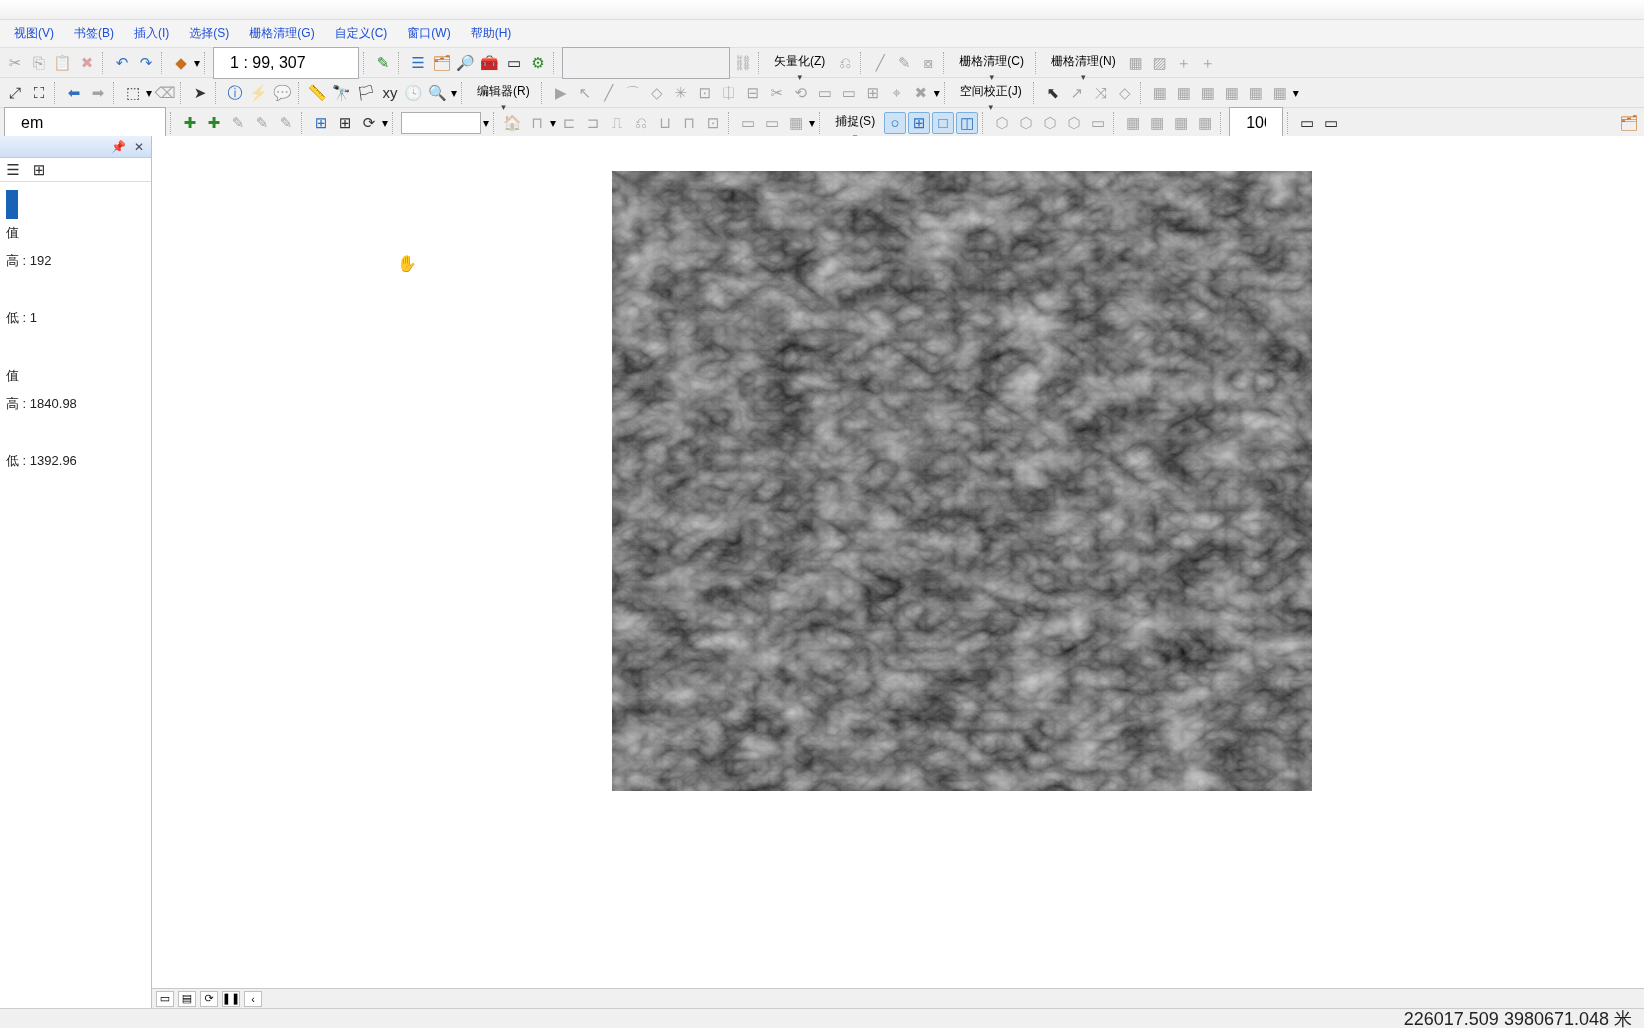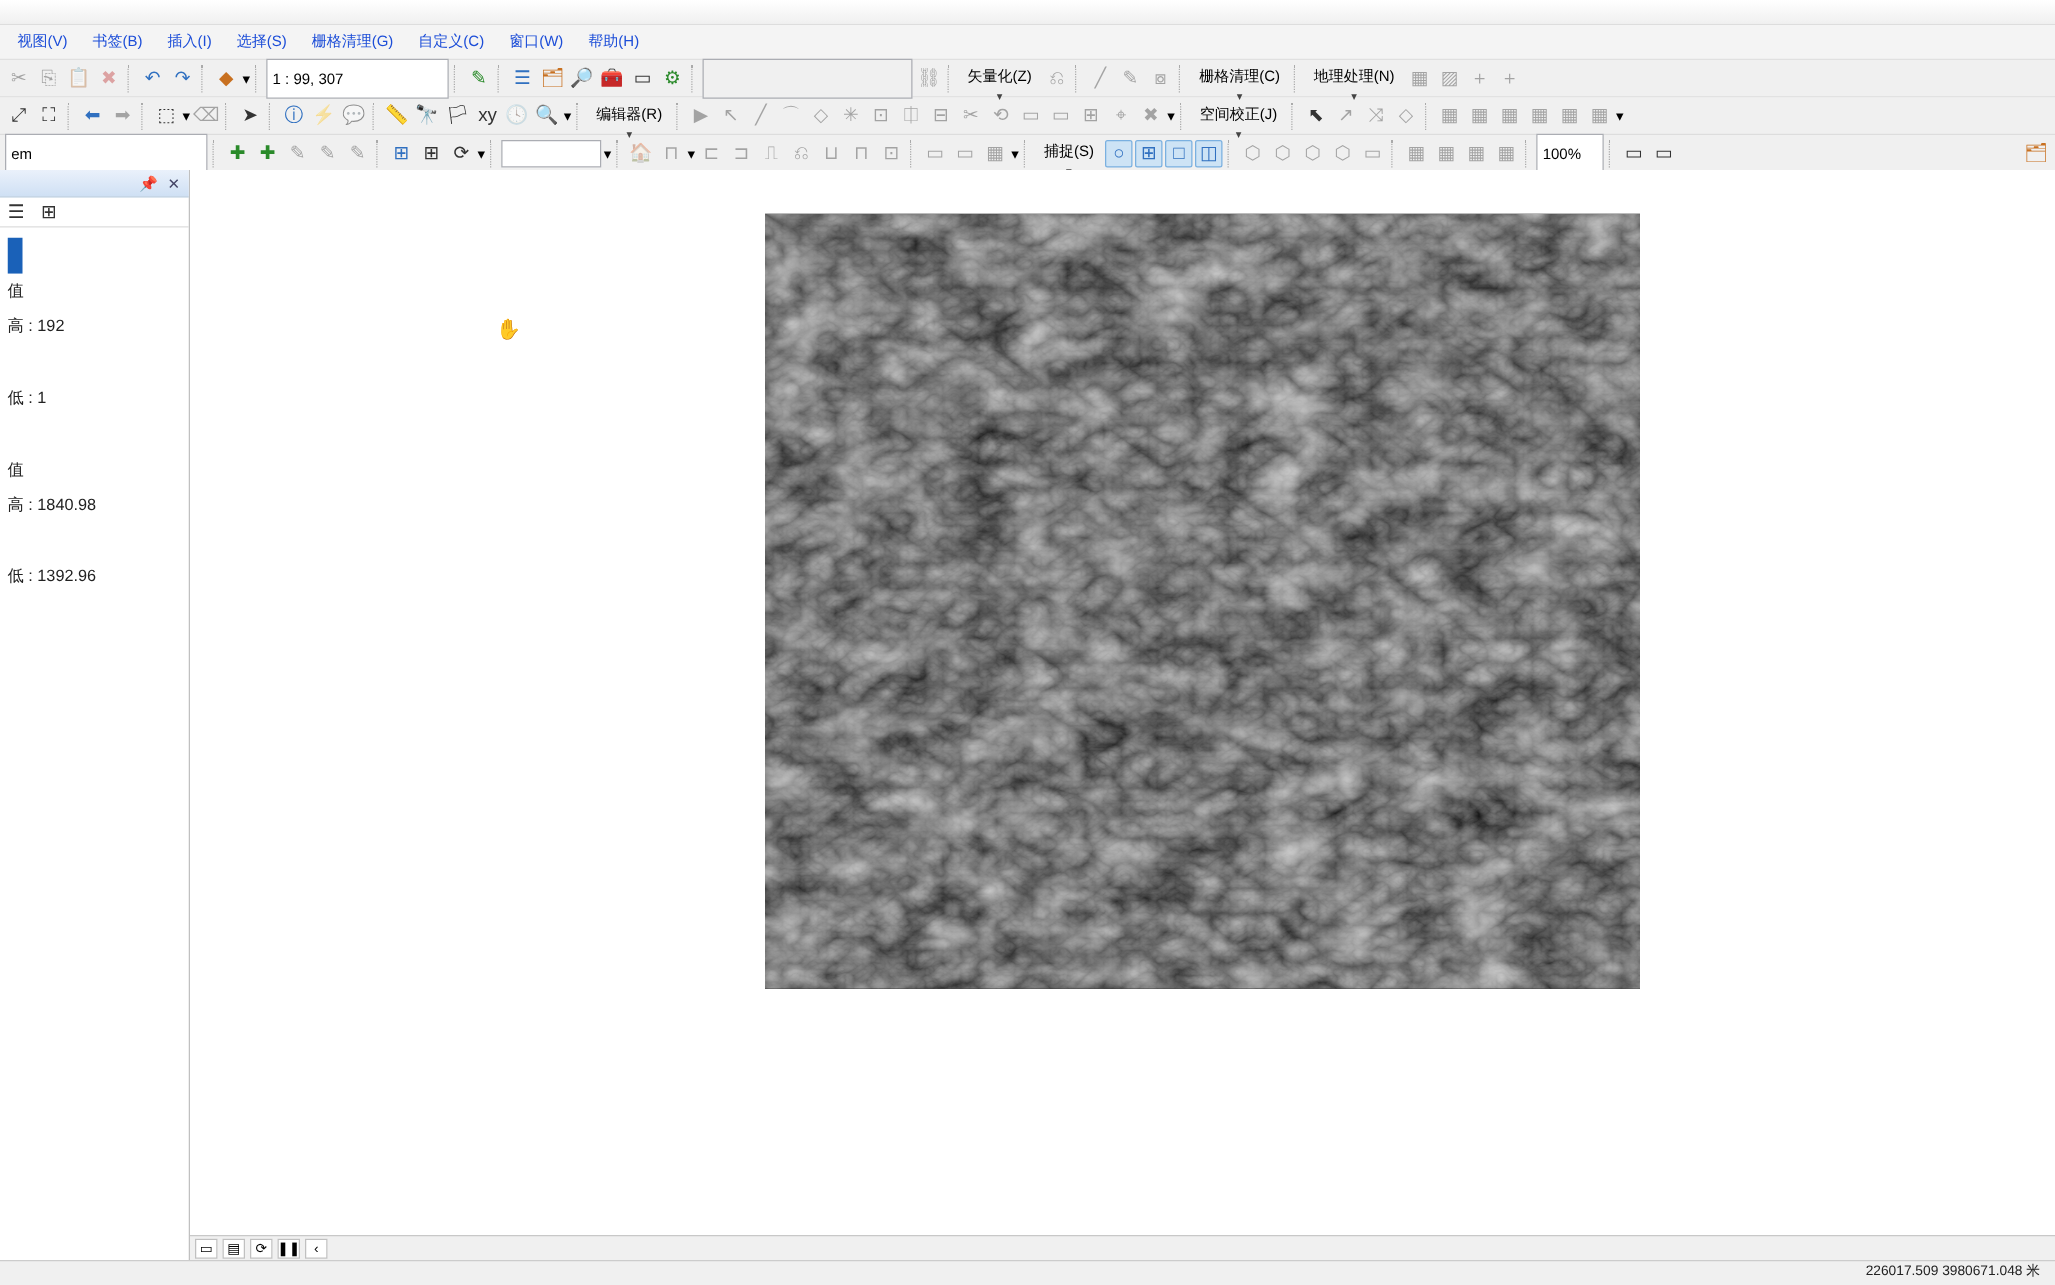--- a/index.html
+++ b/index.html
@@ -13,21 +13,21 @@
 .menu-item { padding: 4px 8px; cursor: default; color: #1d4ed8; }
 
 
 .toolbar-row { height: 30px; display: flex; align-items: center; background: #f0f0f0; border-bottom: 1px solid #ddd; padding: 0 4px; gap: 2px; }
 .tbtn { width: 22px; height: 22px; border: 1px solid transparent; display: inline-flex; align-items: center; justify-content: center; background: transparent; cursor: default; border-radius: 2px; }
 .tbtn.disabled { opacity: 0.4; }
 .tbtn.active { background: #cde3f5; border-color: #7ab0e0; }
 .tsep { width: 5px; height: 22px; border-left: 1px dotted #aaa; margin: 0 2px; }
 .tmenu { padding: 0 6px; height: 22px; display: inline-flex; align-items: center; gap: 2px; border: 1px solid transparent; border-radius: 2px; flex-direction: column; }
 .tmenu .caret { font-size: 9px; color: #444; }
-.combo { height: 32px; border: 1px solid #abadb3; background: #fff; font-size: 12px; padding: 0 4px; }
+.combo { height: 32px; border: 1px solid #abadb3; background: #fff; font-size: 16px; padding: 0 16px; }
 .txtinput { height: 22px; border: 1px solid #abadb3; background: #fff; }
 
 
 .ico { font-size: 15px; line-height: 1; color: #333; font-family: "Segoe UI Symbol", Arial, sans-serif; }
 .ico.blue{color:#3070c0;} .ico.red{color:#c03030;} .ico.green{color:#2a8a2a;} .ico.orange{color:#c87020;}
 
 
 .workarea { position: absolute; top: 136px; left: 0; right: 0; bottom: 20px; display: flex; }
 .toc { width: 152px; border-right: 1px solid #c0c0c0; background: #fff; display: flex; flex-direction: column; }
 .toc-header { height: 22px; background: linear-gradient(#eaf1fb,#cfe0f4); border-bottom: 1px solid #b8ccde; display:flex; align-items:center; justify-content:flex-end; padding: 0 4px; gap:4px;}
@@ -38,21 +38,21 @@
 .toc-sel{background:#1a61b8;color:#fff;display:inline-block;padding:0 4px;}
 
 .mapview { flex: 1; position: relative; background: #fff; }
 .map-canvas { position: absolute; left: 460px; top: 35px; width: 700px; height: 620px; background: #000; overflow: hidden; }
 
 
 .viewtabs { position:absolute; left:0; bottom:0; height:20px; display:flex; align-items:center; border-top:1px solid #c8c8c8; background:#f0f0f0; width:100%; padding-left:4px; gap:4px;}
 .viewtabs .vb{width:18px;height:16px;display:inline-flex;align-items:center;justify-content:center;border:1px solid #c0c0c0;background:#fff;font-size:11px;}
 
 
-.statusbar { position: absolute; bottom: 0; left: 0; right: 0; height: 20px; background: #f0f0f0; border-top: 1px solid #ccc; display: flex; align-items: flex-start; justify-content: flex-end; padding: 0 12px; font-size: 11px; color: #222; }
+.statusbar { position: absolute; bottom: 0; left: 0; right: 0; height: 20px; background: #f0f0f0; border-top: 1px solid #ccc; display: flex; align-items: center; justify-content: flex-end; padding: 0 12px; font-size: 18px; color: #222; }
 
 
 .hand-cursor { position:absolute; left:245px; top:118px; font-size:16px; color:#111;}
 
 label.combo-wrap{display:inline-flex;align-items:center;}
 </style>
 </head>
 <body>
 
 <div class="titlebar"></div>
@@ -143,21 +143,21 @@
   <span class="tbtn disabled">
       <span class="ico">⧇</span>
     </span>
   <span class="tsep"></span>
   <span class="tmenu">
       <span>栅格清理(C)</span>
       <span class="caret">▾</span>
     </span>
   <span class="tsep"></span>
   <span class="tmenu">
-      <span>地理处理(N)</span>
+      <span>栅格清理(N)</span>
       <span class="caret">▾</span>
     </span>
   <span class="tbtn disabled">
       <span class="ico">▦</span>
     </span>
   <span class="tbtn disabled">
       <span class="ico">▨</span>
     </span>
   <span class="tbtn disabled">
       <span class="ico">＋</span>

